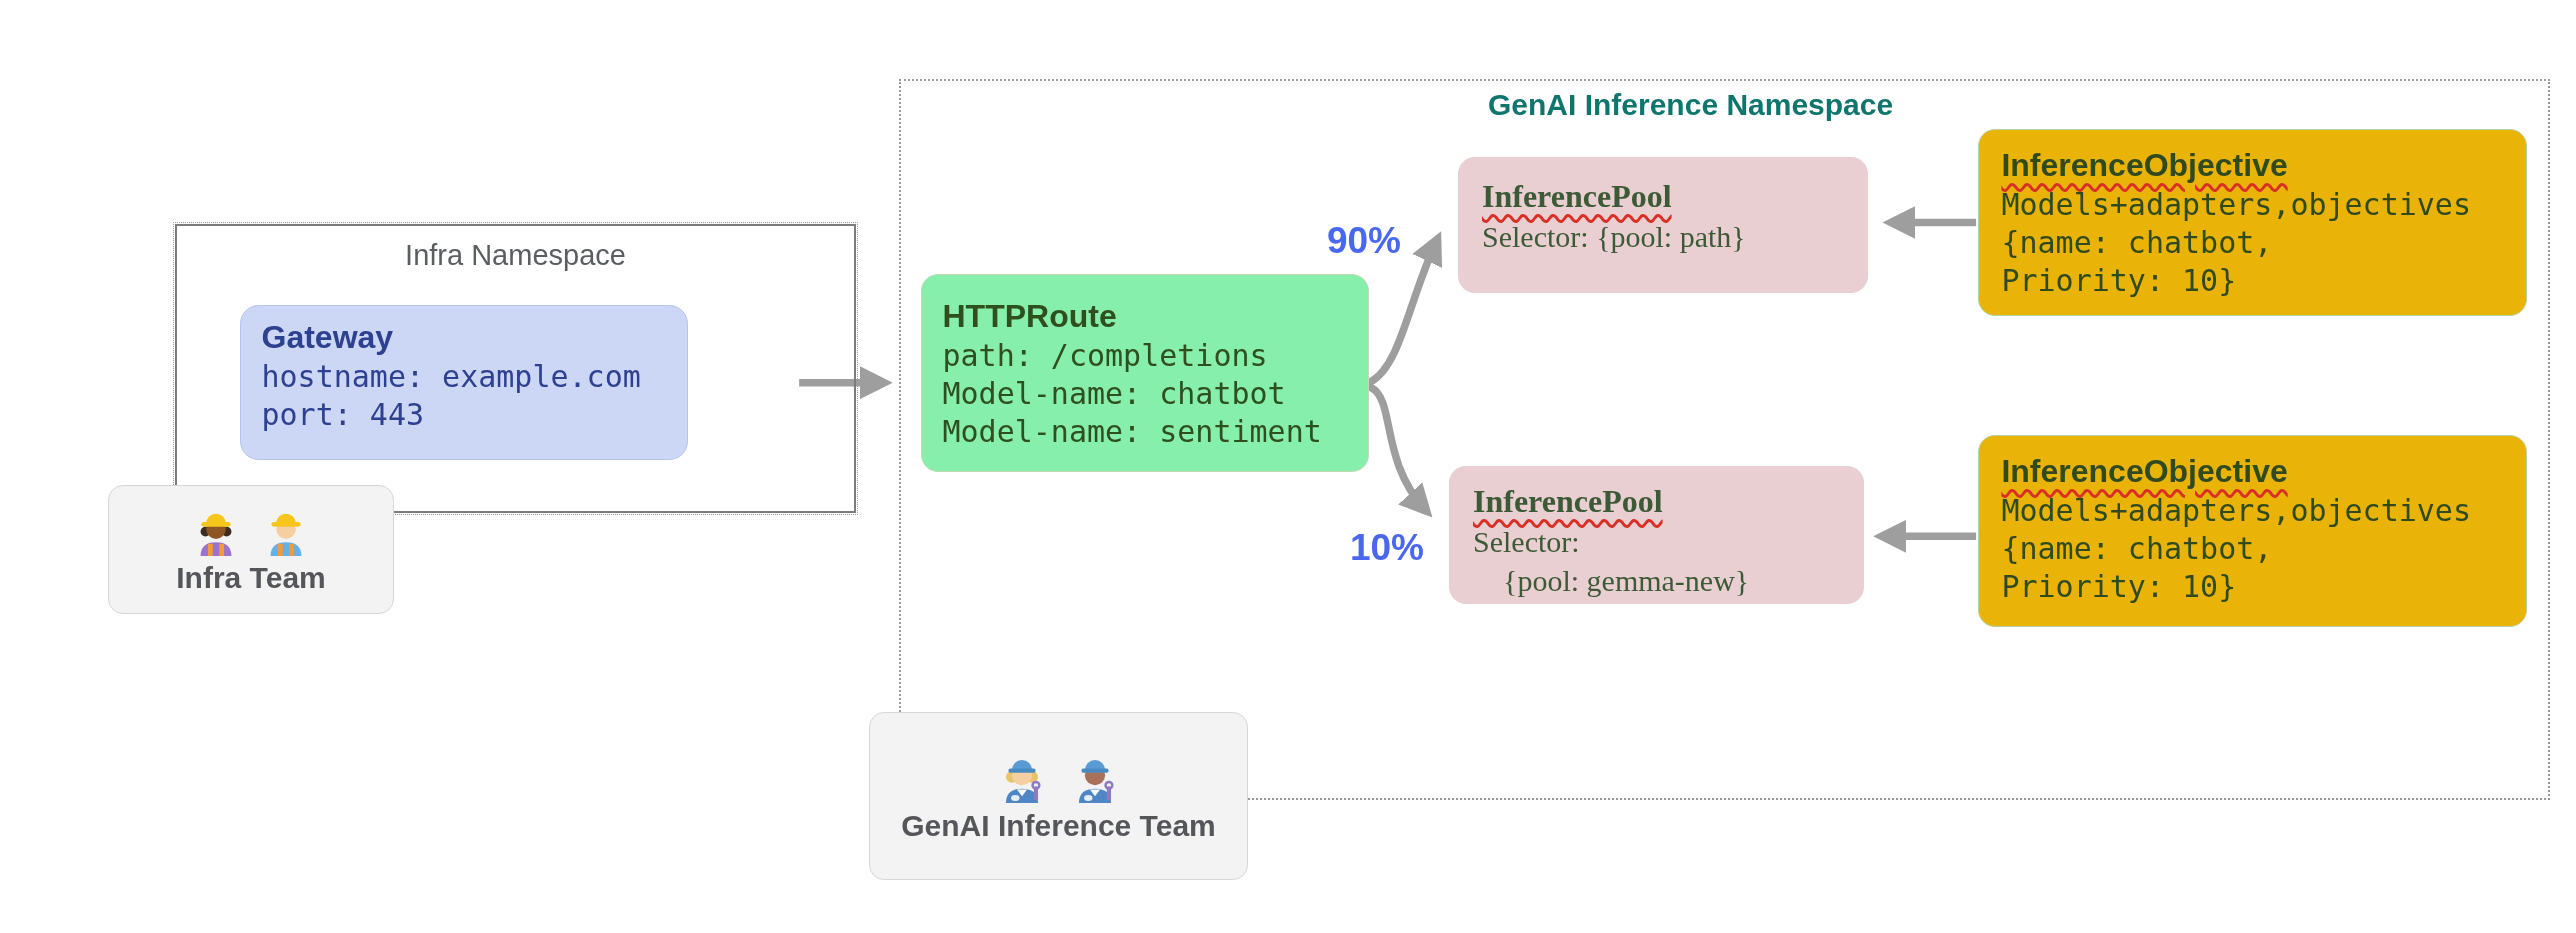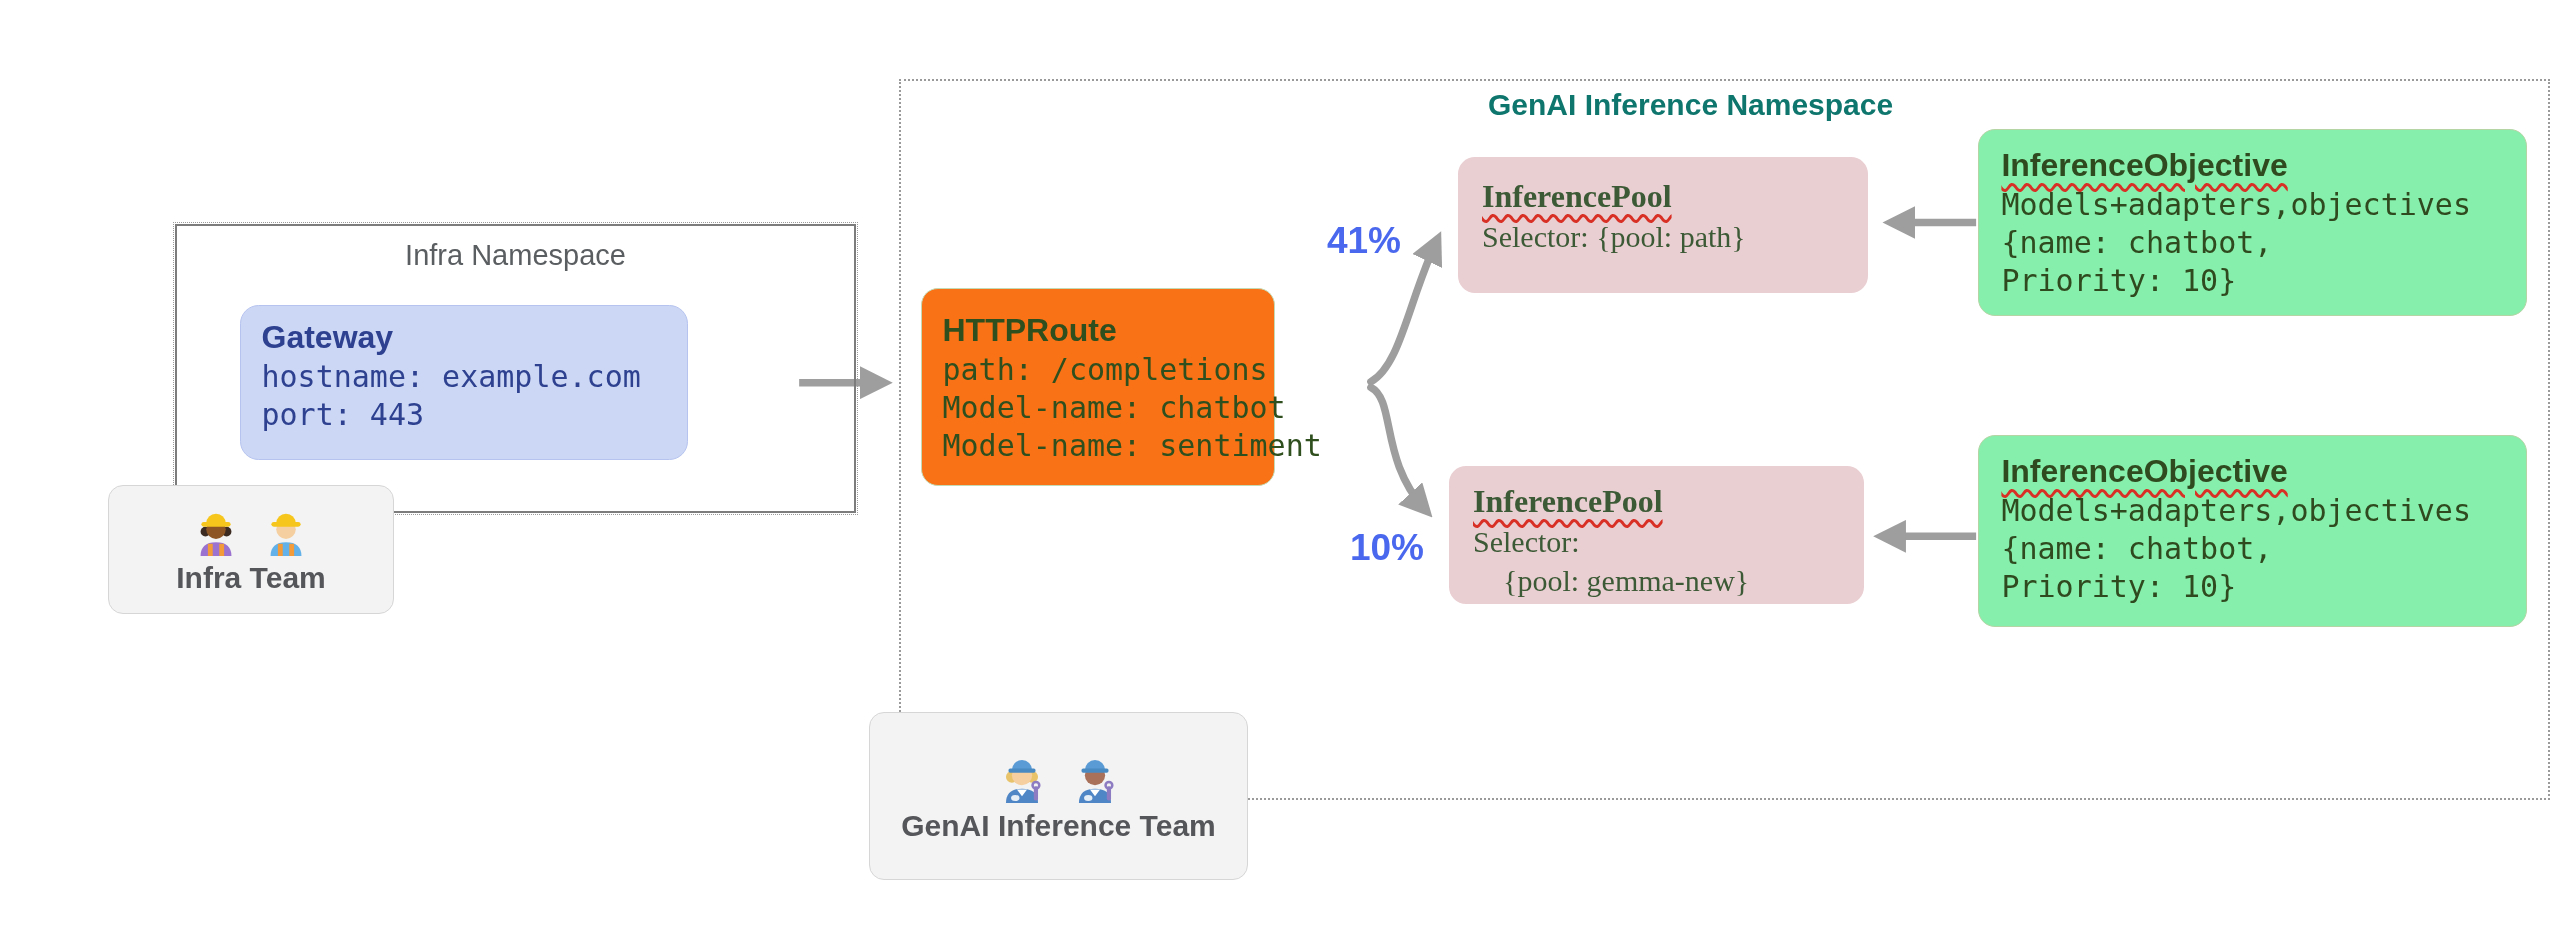--- a/index.html
+++ b/index.html
@@ -18,26 +18,26 @@
 
   
   .res-box{border-radius:17px;z-index:2;box-sizing:border-box;}
   .res-title{font-size:32px;font-weight:bold;line-height:41px;white-space:pre;}
   .squiggle{text-decoration:underline wavy #d93025;text-decoration-thickness:2.8px;text-underline-offset:6.5px;}
   .code-line{font-family:"DejaVu Sans Mono",monospace;font-size:30px;line-height:38px;white-space:pre;}
   .sans-line{font-size:30px;line-height:39px;white-space:pre;}
 
   #gateway{left:240px;top:305px;width:448px;height:155px;background:#ccd7f5;border:1.9px solid #b6c3ef;
            border-radius:18.6px;padding:11.2px 0 0 20.5px;color:#2d4190;}
-  #httproute{left:921px;top:288px;width:354px;height:198px;background:#f97316;border:1.9px solid #c4dab4;
+  #httproute{left:921px;top:274px;width:448px;height:198px;background:#86efac;border:1.9px solid #c4dab4;
              padding:20.5px 0 0 20.5px;color:#2f4f1e;}
   .pool{background:#e9ced2;color:#3c5a35;border:none;font-family:Liberation Serif, serif;}
   #pool-1{left:1458px;top:157px;width:410px;height:136px;padding:18.6px 0 0 24px;}
   #pool-2{left:1449px;top:466px;width:415px;height:138px;padding:15px 0 0 24px;}
-  .objective{background:#86efac;border:1.9px solid #b5d5a5;color:#2f4a1e;}
+  .objective{background:#eab308;border:1.9px solid #b5d5a5;color:#2f4a1e;}
   #objective-1{left:1978px;top:129px;width:549px;height:187px;padding:15px 0 0 22.4px;}
   #objective-2{left:1978px;top:435px;width:549px;height:192px;padding:15px 0 0 22.4px;}
 
   
   .team-box{background:#f3f3f3;border:1.9px solid #d6d6d6;border-radius:15px;z-index:4;
             display:flex;flex-direction:column;align-items:center;justify-content:center;gap:5.6px;box-sizing:border-box;}
   #infra-team{left:108px;top:485px;width:286px;height:129px;}
   #genai-team{left:869px;top:712px;width:379px;height:168px;}
   .team-icons{display:flex;gap:18.6px;align-items:flex-end;}
   .team-label{font-size:30px;font-weight:bold;color:#55565a;white-space:pre;}
@@ -105,21 +105,21 @@
     <div class="code-line">Priority: 10}</div>
   </div>
 
   <div id="objective-2" class="abs res-box objective">
     <div class="res-title squiggle">InferenceObjective</div>
     <div class="code-line">Models+adapters,objectives</div>
     <div class="code-line">{name: chatbot,</div>
     <div class="code-line">Priority: 10}</div>
   </div>
 
-  <div id="pct-90" class="abs pct">41%</div>
+  <div id="pct-90" class="abs pct">90%</div>
   <div id="pct-10" class="abs pct">10%</div>
 
   <div id="infra-team" class="abs team-box">
     <div class="team-icons">
       <svg width="52" height="52" viewBox="0 0 64 64">
         <circle cx="19" cy="34" r="6" fill="#3b2b20"></circle>
         <circle cx="45" cy="34" r="6" fill="#3b2b20"></circle>
         <circle cx="32" cy="31" r="12" fill="#8d5524"></circle>
         <path d="M20 24 a12 12 0 0 1 24 0 z" fill="#f6c61c"></path>
         <rect x="14" y="22" width="36" height="6" rx="3" fill="#f6c61c"></rect>

